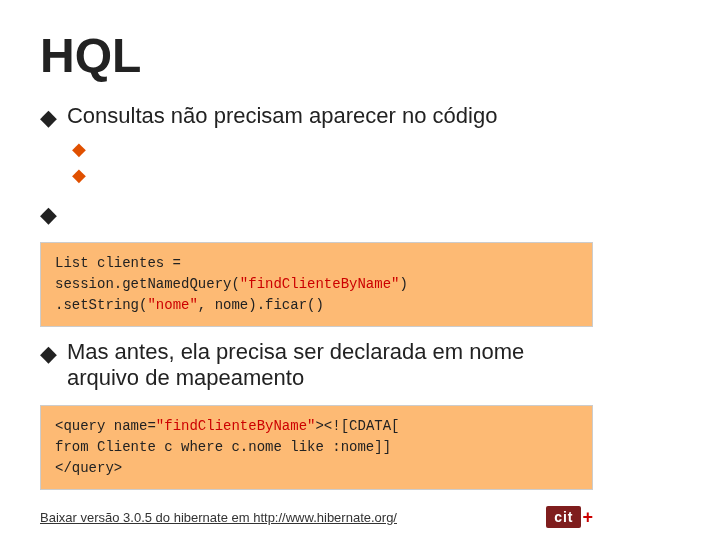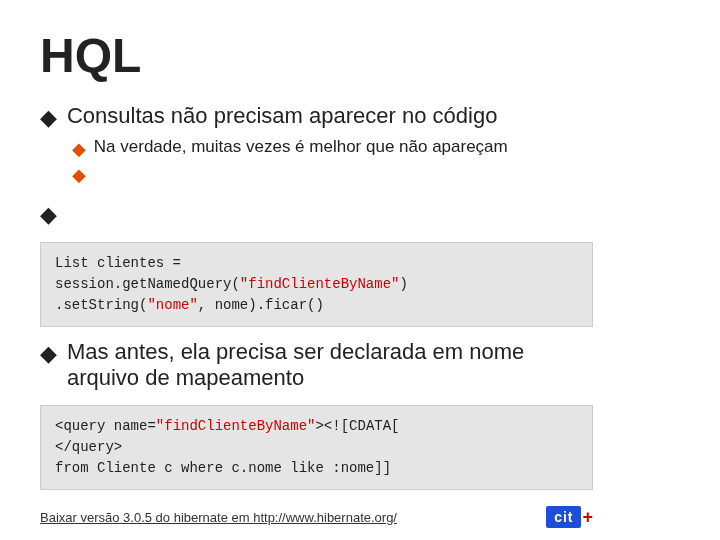--- a/index.html
+++ b/index.html
@@ -60,21 +60,21 @@
 
     .bullet-sub .sub-dot {
       color: #e05000;
       font-size: 18px;
       margin-right: 8px;
       margin-top: 1px;
       flex-shrink: 0;
     }
 
     .code-block {
-      background: #e5e5e5;
+      background: #fdba74;
       border: 1px solid #cccccc;
       font-family: 'Courier New', Courier, monospace;
       font-size: 14px;
       padding: 10px 14px;
       margin: 8px 0 12px 0;
       color: #222222;
       line-height: 1.5;
     }
 
     .code-highlight {
@@ -101,21 +101,21 @@
       text-decoration: underline;
     }
 
     .cit-logo {
       display: flex;
       align-items: center;
       justify-content: flex-end;
     }
 
     .cit-logo-box {
-      background: #1d4ed8;
+      background: #7f1d1d;
       color: white;
       font-size: 14px;
       font-weight: bold;
       padding: 3px 8px;
       border-radius: 2px;
       font-family: Arial, sans-serif;
       letter-spacing: 1px;
     }
 
     .cit-logo-plus {
@@ -136,21 +136,20 @@
 
   <div class="title">HQL</div>
 
   <div class="bullet-section">
     <div class="bullet-main">
       <span class="bullet-dot">◆</span>
       <span class="bullet-main-text">Consultas não precisam aparecer no código</span>
     </div>
     <div class="bullet-sub">
       <span class="sub-dot">◆</span>
-      <span>Na verdade, muitas vezes é melhor que não apareçam</span>
     </div>
     <div class="bullet-sub">
       <span class="sub-dot">◆</span>
     </div>
   </div>
 
   <div class="bullet-section">
     <div class="bullet-main">
       <span class="bullet-dot">◆</span>
     </div>
@@ -171,24 +170,24 @@
       <span class="bullet-dot">◆</span>
       <span class="bullet-main-text">Mas antes, ela precisa ser declarada em nome arquivo de mapeamento</span>
     </div>
   </div>
 
   <div class="code-block">
     <div>
       <span>&lt;query name=</span><span class="code-highlight">"findClienteByName"</span><span>&gt;&lt;![CDATA[</span>
     </div>
     <div>
-      <span>&lt;/query&gt;</span>
+      <span>        from Cliente c where c.nome like :nome]]</span>
     </div>
     <div>
-      <span>        from Cliente c where c.nome like :nome]]</span>
+      <span>&lt;/query&gt;</span>
     </div>
   </div>
 
   <div class="footer">
     <span class="footer-text">Baixar versão 3.0.5 do hibernate em http://www.hibernate.org/</span>
     <div class="cit-logo">
       <span class="cit-logo-box">cit</span>
         <span class="cit-logo-plus">+</span>
     </div>
   </div>

